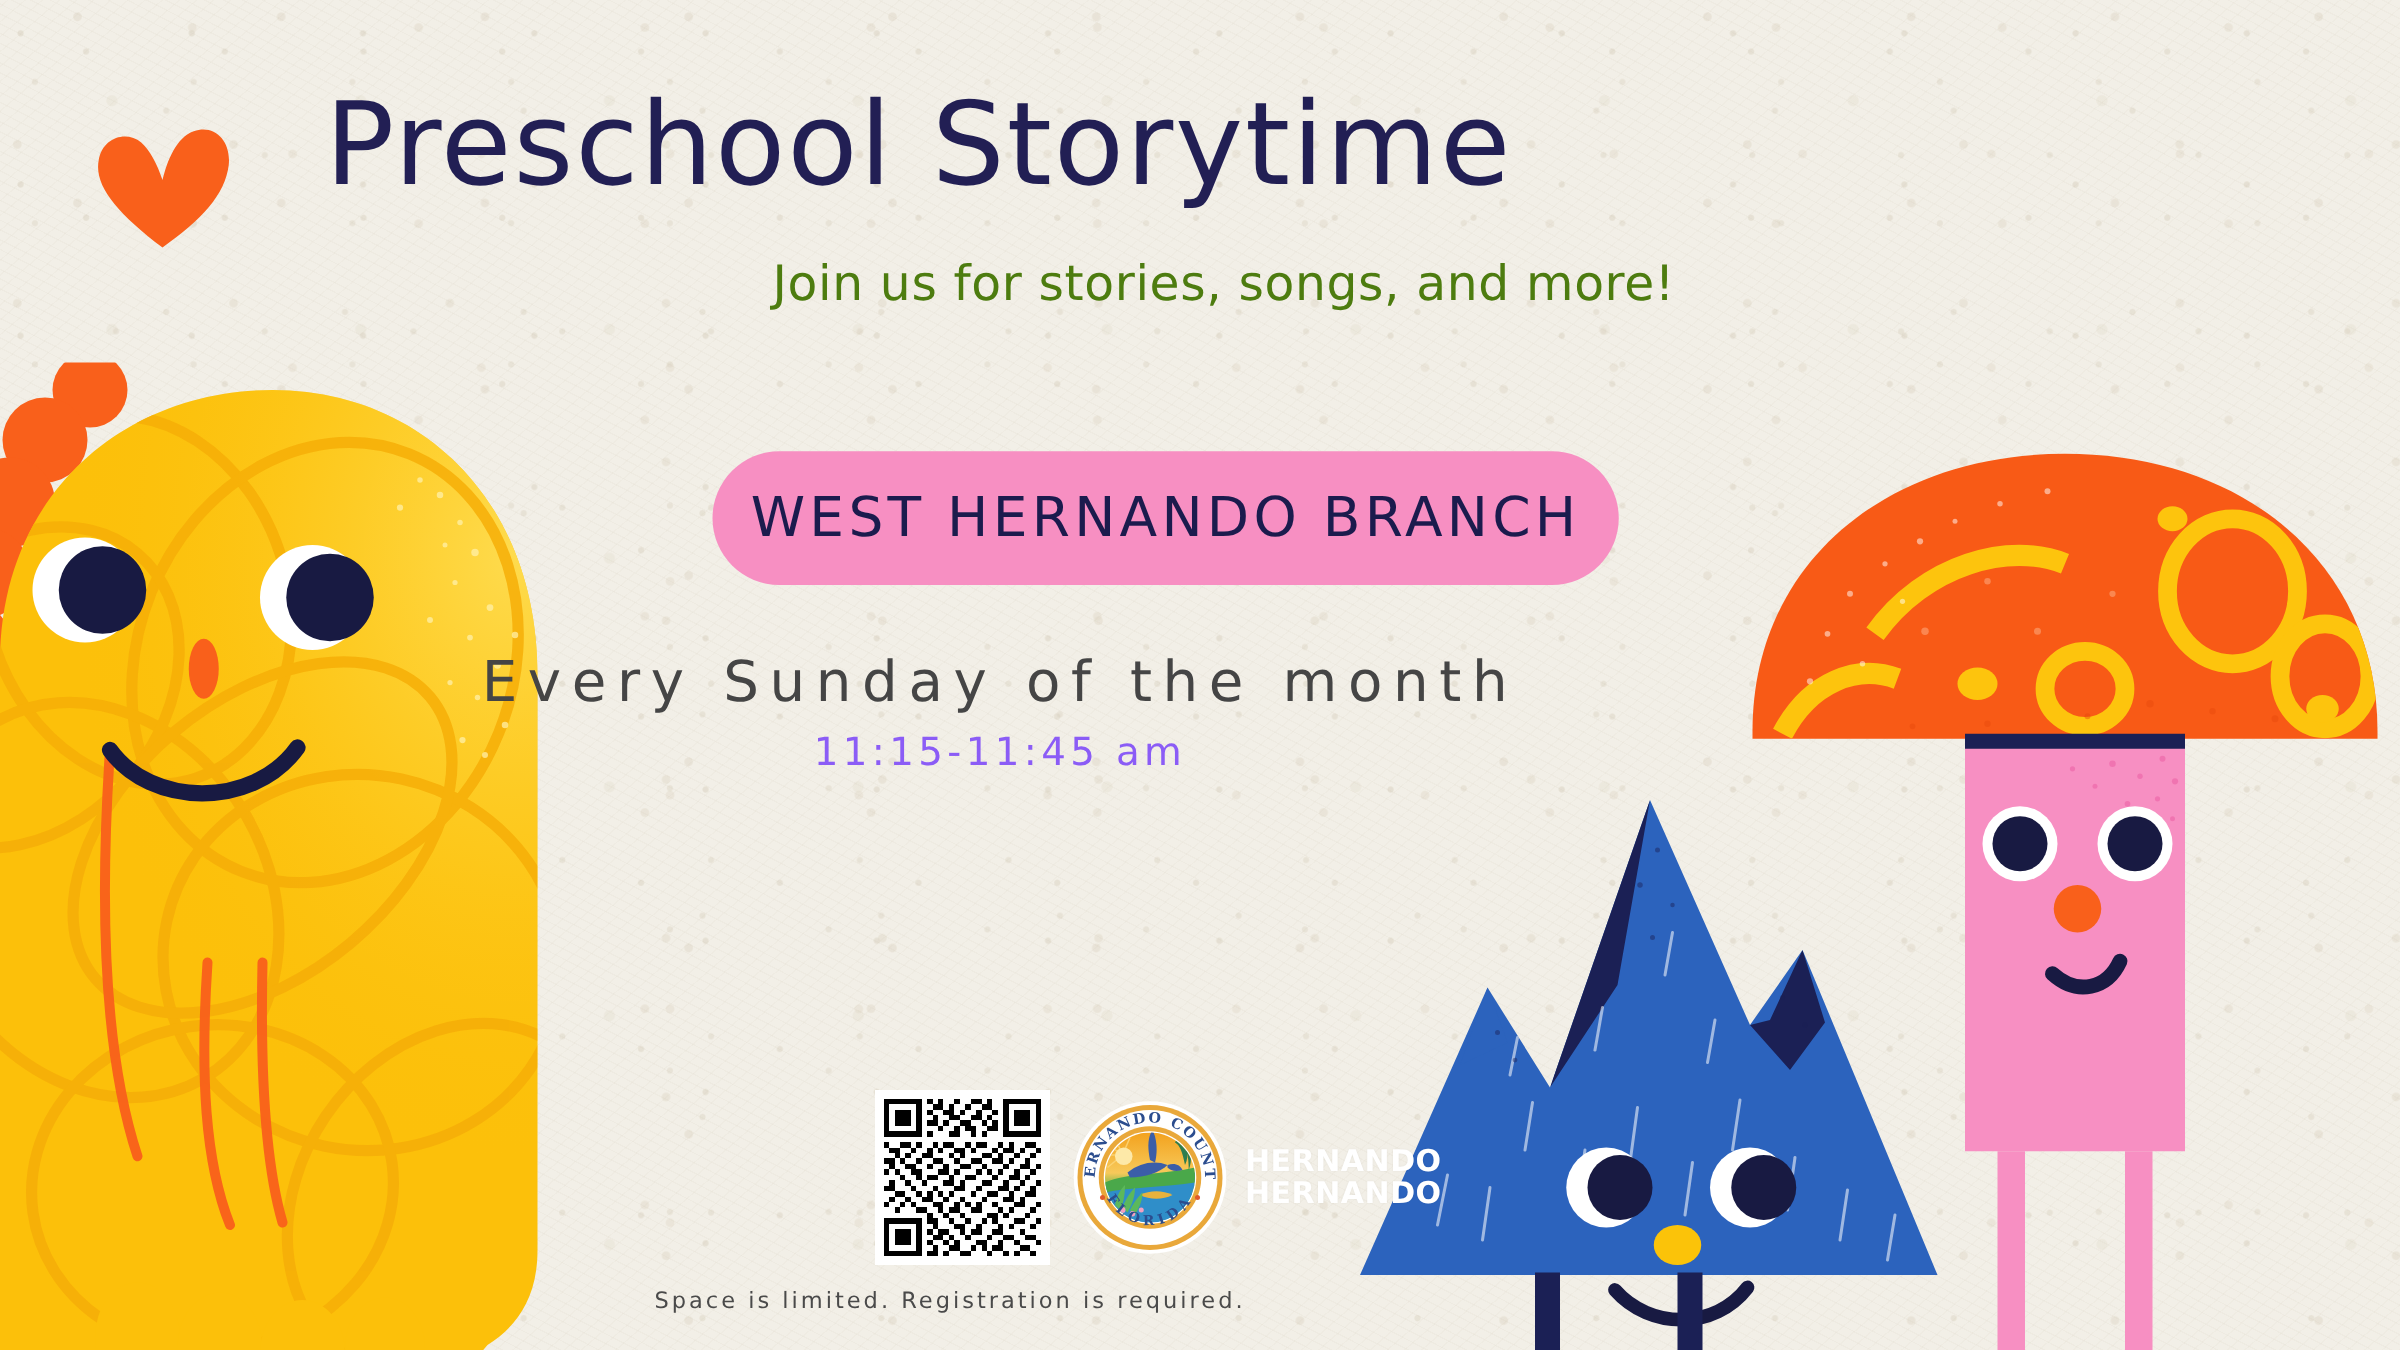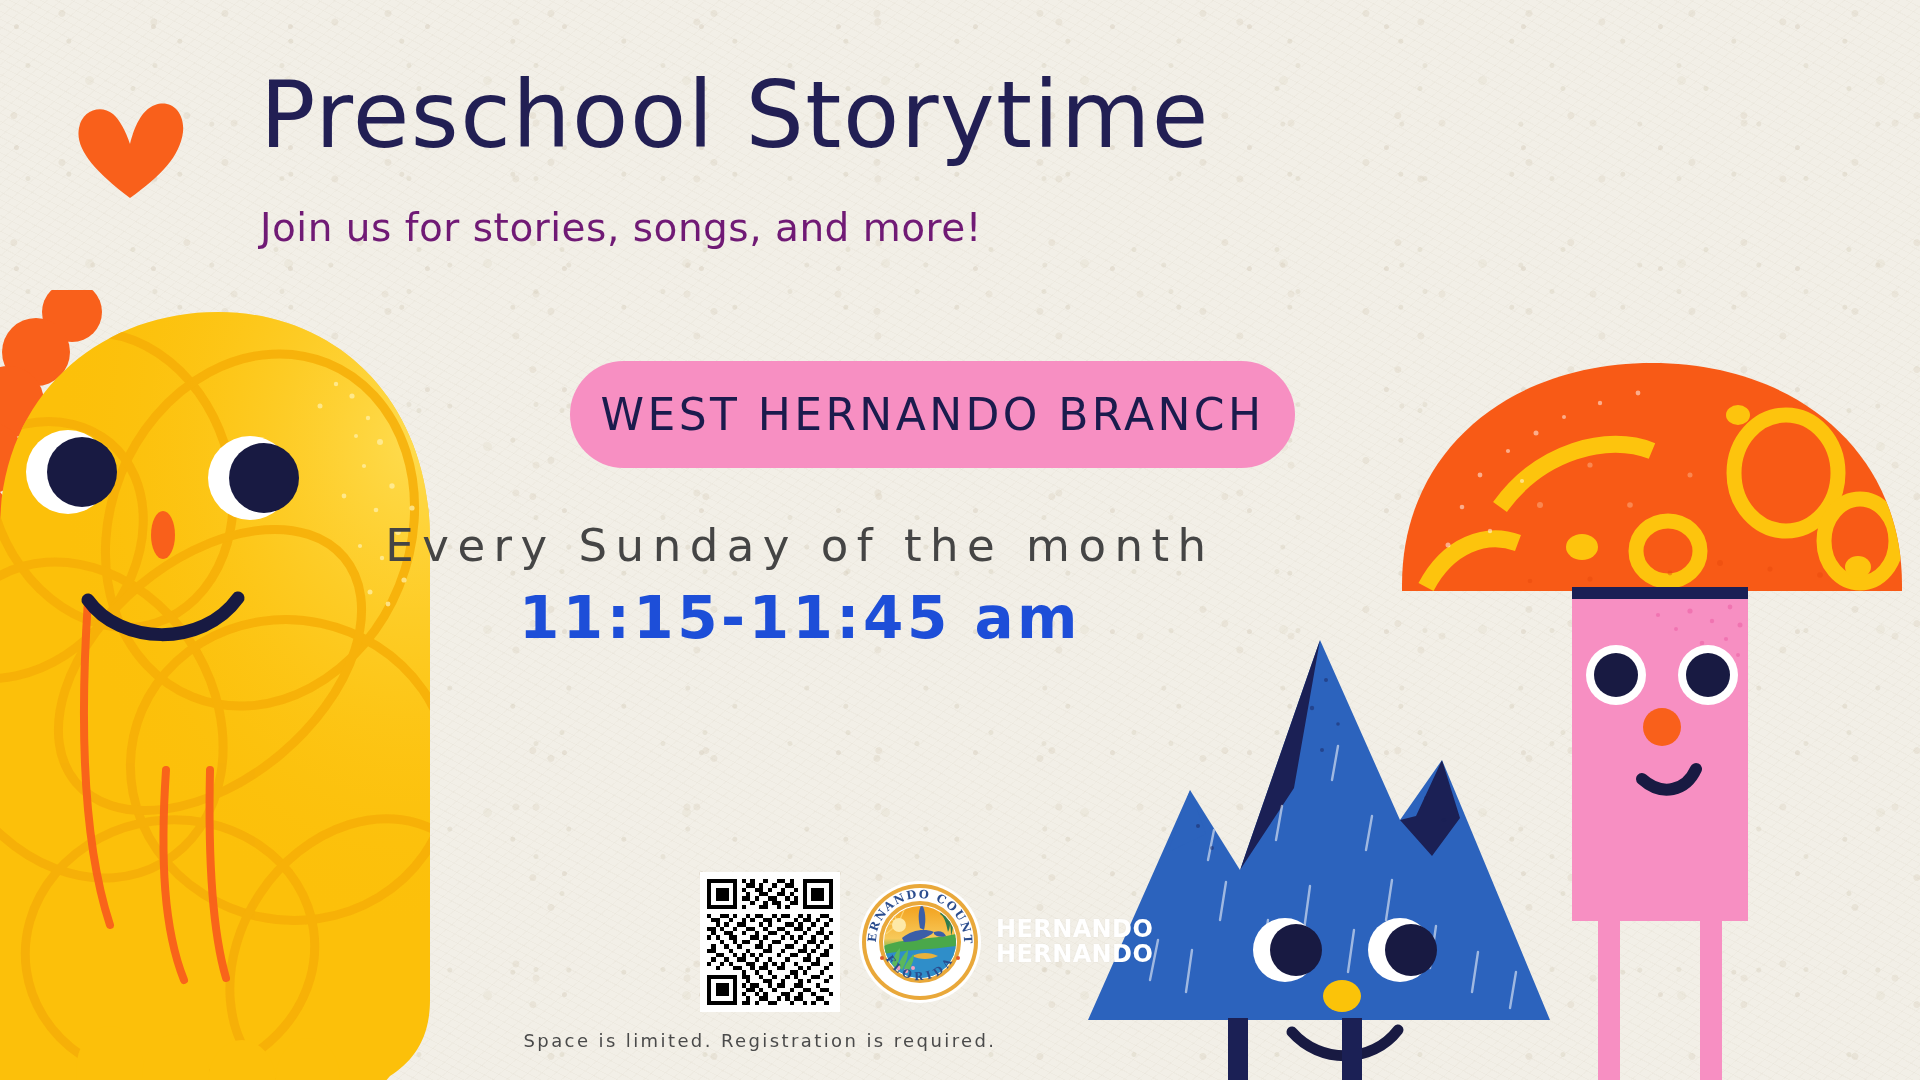--- a/index.html
+++ b/index.html
@@ -53,24 +53,24 @@
     position:absolute; left:260px; top:62px; width:1080px;
     text-align:left;
     font-family:"DejaVu Sans", sans-serif;
     font-size:92px; font-weight:400;
     letter-spacing:1.5px;
     color:#221f54;
     white-space:nowrap;
   }
   #subtitle {
     position:absolute; left:260px; top:205px; width:1080px;
-    text-align:left;
+    text-align:right;
     font-size:39px; font-weight:400;
     letter-spacing:.5px;
-    color:#701a75;
+    color:#4d7c0f;
     white-space:nowrap;
   }
   #branch-badge {
     position:absolute; left:570px; top:361px;
     width:725px; height:107px;
     background:#f78fc2;
     border-radius:54px;
     display:flex; align-items:center; justify-content:center;
     pointer-events:auto;
   }
@@ -84,23 +84,23 @@
     position:absolute; left:260px; top:519px; width:1080px;
     text-align:center;
     font-size:45px; font-weight:400;
     letter-spacing:8.5px;
     color:#454545;
     white-space:nowrap;
   }
   #time-line {
     position:absolute; left:260px; top:584px; width:1080px;
     text-align:center;
-    font-size:58px; font-weight:700;
+    font-size:31px; font-weight:400;
     letter-spacing:3.5px;
-    color:#1d4ed8;
+    color:#8b5cf6;
     white-space:nowrap;
   }
   #footnote {
     position:absolute; left:260px; top:1030px; width:1000px;
     text-align:center;
     font-size:18px; font-weight:400;
     letter-spacing:2.4px;
     color:#4a4a4a;
     white-space:nowrap;
   }

